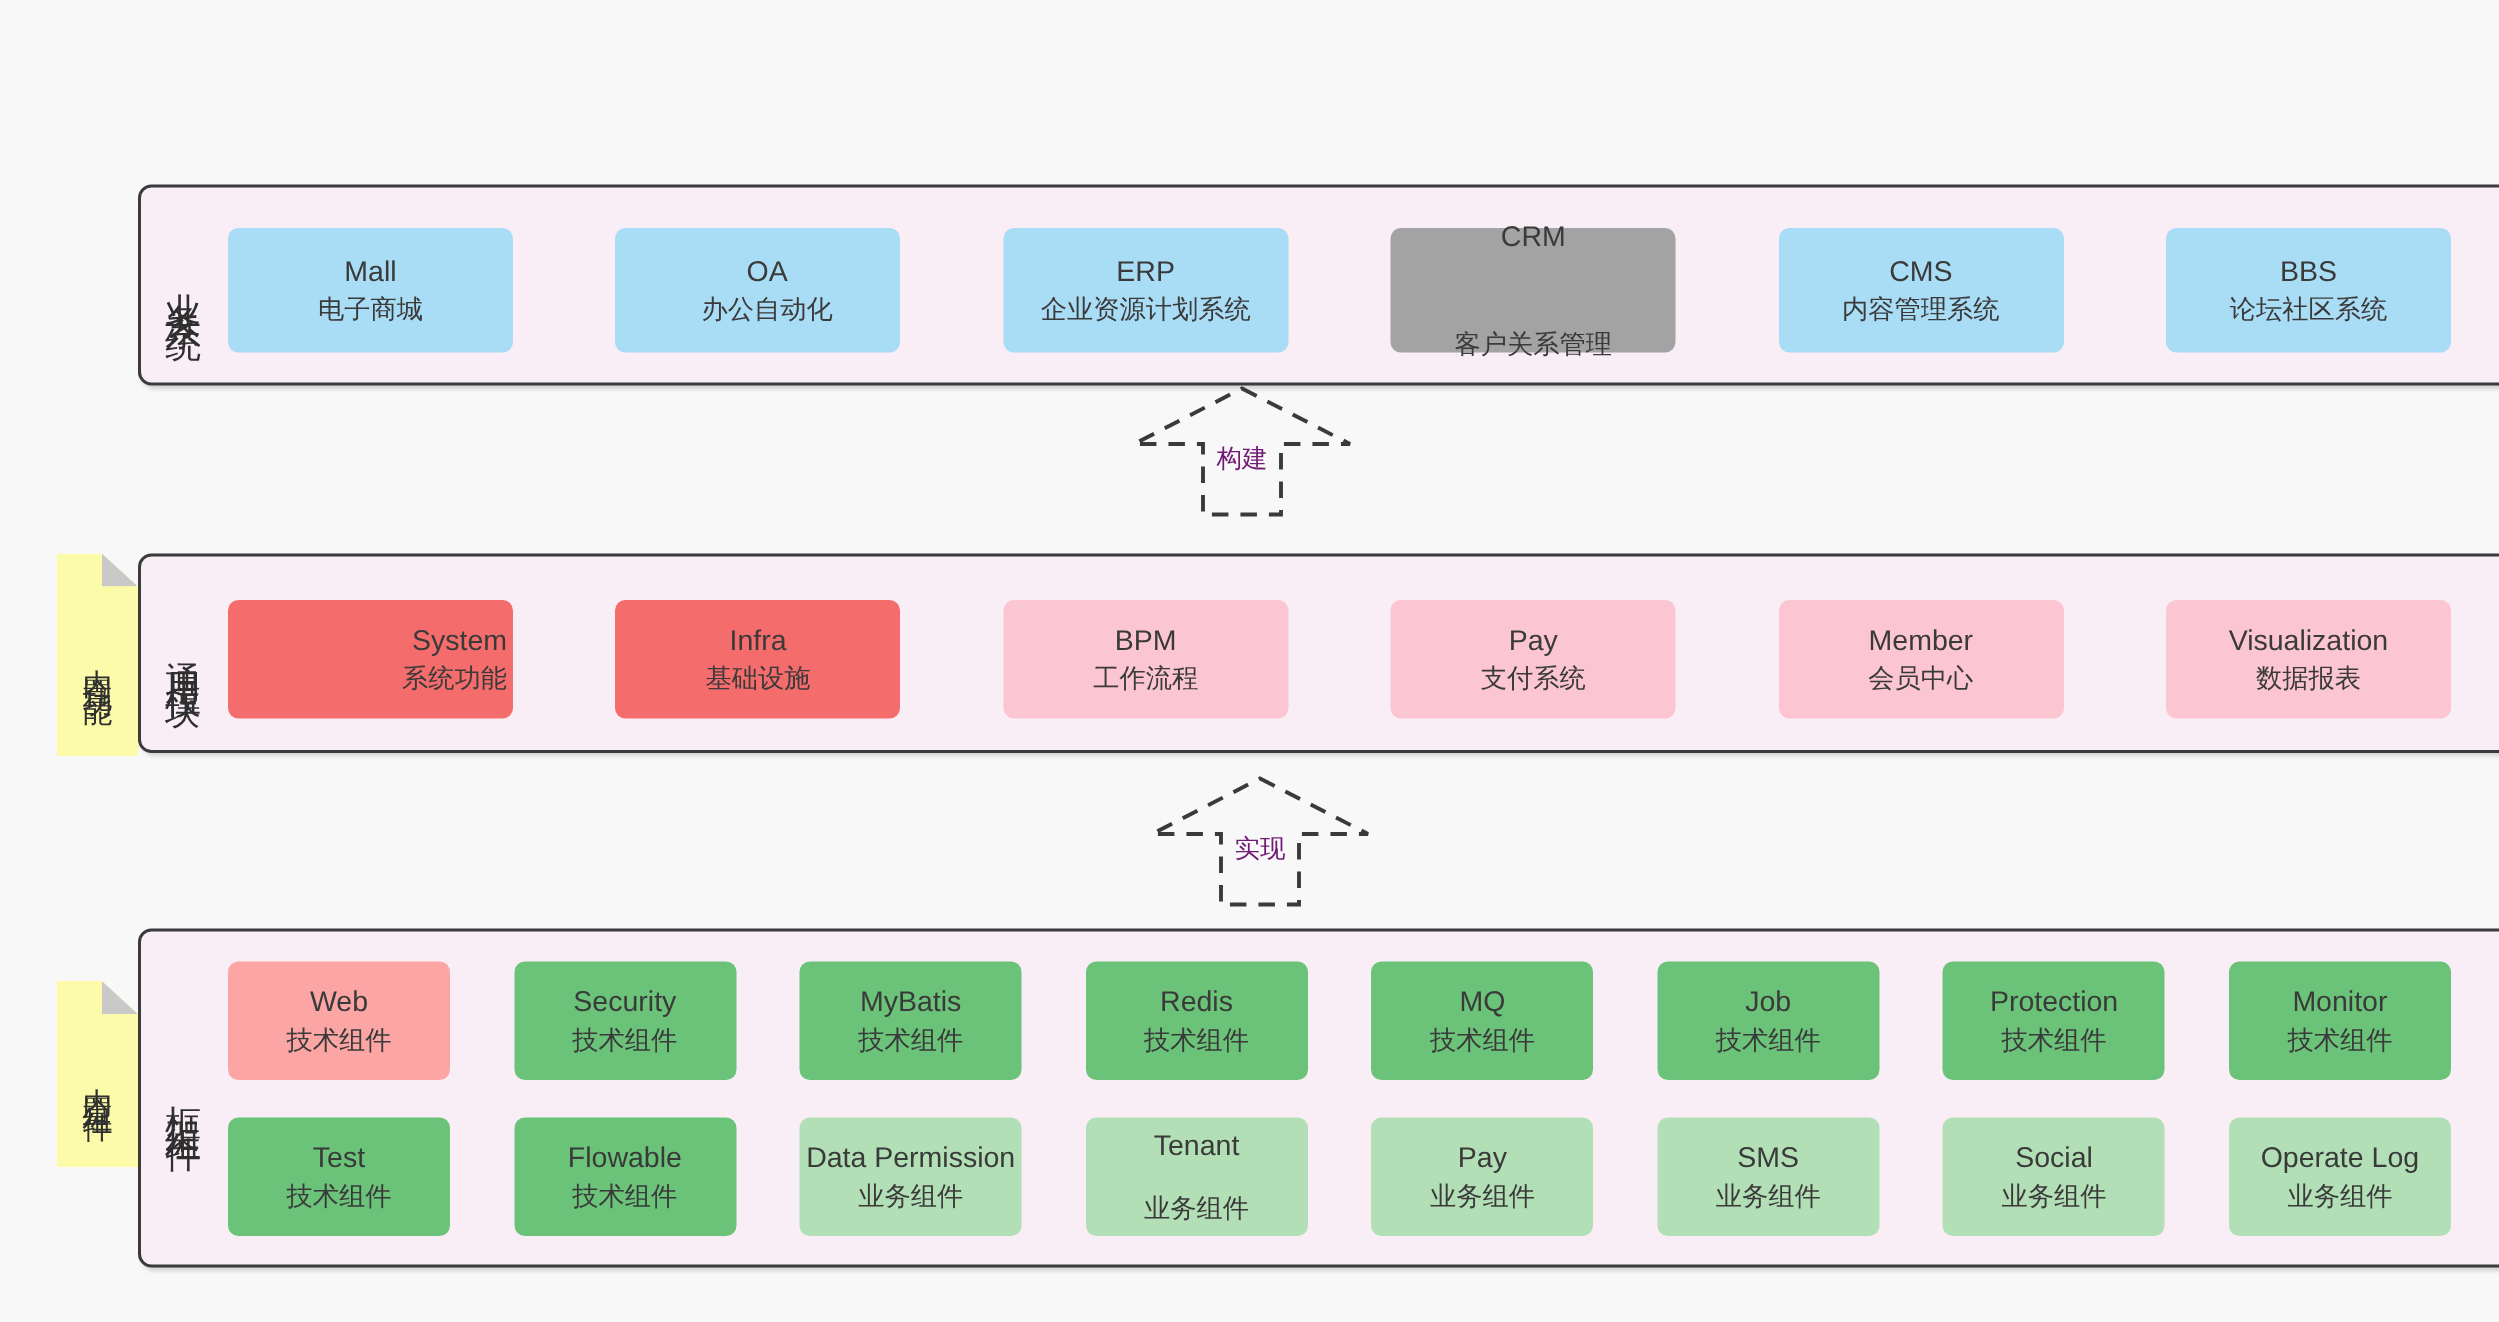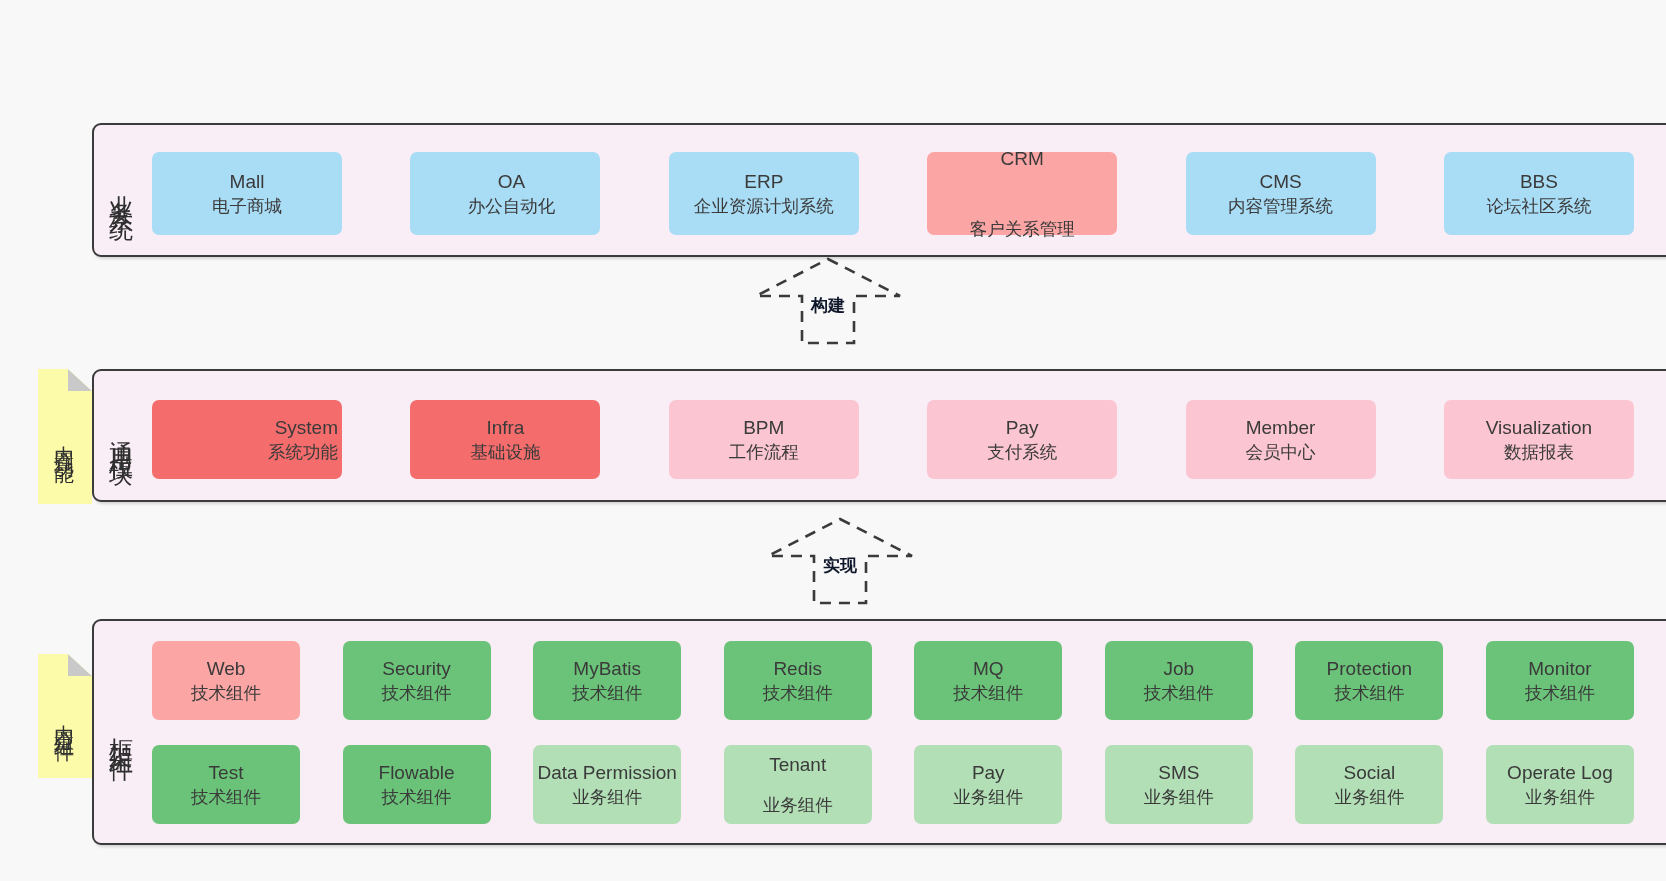--- a/index.html
+++ b/index.html
@@ -64,44 +64,43 @@
   }
   .arrow{position:absolute;width:150px;height:90px;}
   #arrow-build{left:753px;top:256px;}
   #arrow-implement{left:765px;top:516px;}
   .arrow svg{position:absolute;inset:0;}
   .arrow-shape{
     fill:none;stroke:#3a3a3a;stroke-width:2.6;stroke-dasharray:11 8;
   }
   .arrow-label{
     position:absolute;left:50%;top:38px;transform:translateX(-50%);
-    background:var(--page-bg);padding:0 3px;font-size:17px;color:#0f172a;
+    background:var(--page-bg);padding:0 3px;font-size:17px;color:#701a75;
     white-space:nowrap;
-    font-weight:bold;
   }
 </style>
 </head>
 <body>
 
 <section class="layer" id="layer-business">
   <span class="v-label">业务系统</span>
   <div class="row-area cols-6">
       <div class="box" style="background: rgb(169, 220, 245);">
         <div class="box-title">Mall</div>
         <div class="box-sub">电子商城</div>
       </div>
       <div class="box" style="background: rgb(169, 220, 245); padding-left: 16px;">
         <div class="box-title">OA</div>
         <div class="box-sub">办公自动化</div>
       </div>
       <div class="box" style="background: rgb(169, 220, 245);">
         <div class="box-title">ERP</div>
         <div class="box-sub">企业资源计划系统</div>
       </div>
-      <div class="box" style="background: #fca5a5; gap: 46px;">
+      <div class="box" style="background: #a3a3a3; gap: 46px;">
         <div class="box-title">CRM</div>
         <div class="box-sub">客户关系管理</div>
       </div>
       <div class="box" style="background: rgb(169, 220, 245);">
         <div class="box-title">CMS</div>
         <div class="box-sub">内容管理系统</div>
       </div>
       <div class="box" style="background: rgb(169, 220, 245);">
         <div class="box-title">BBS</div>
         <div class="box-sub">论坛社区系统</div>

